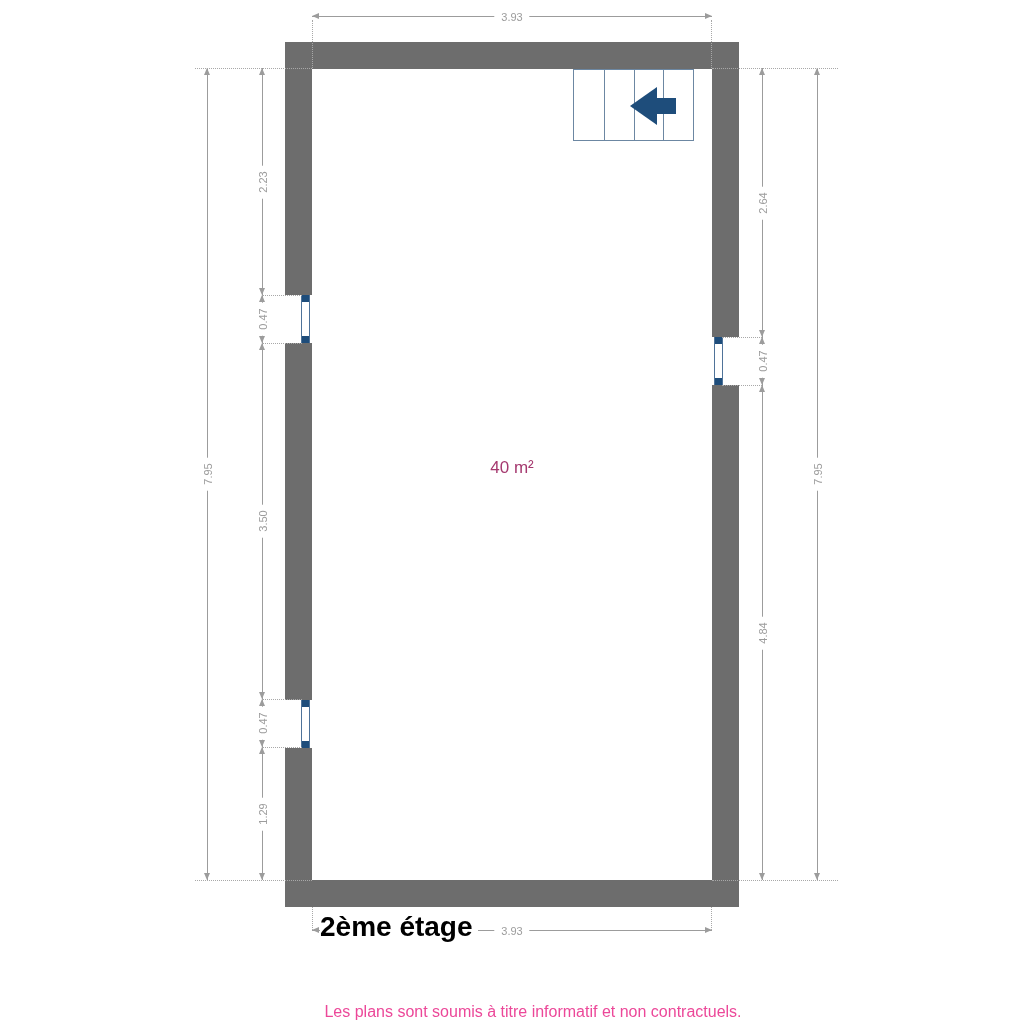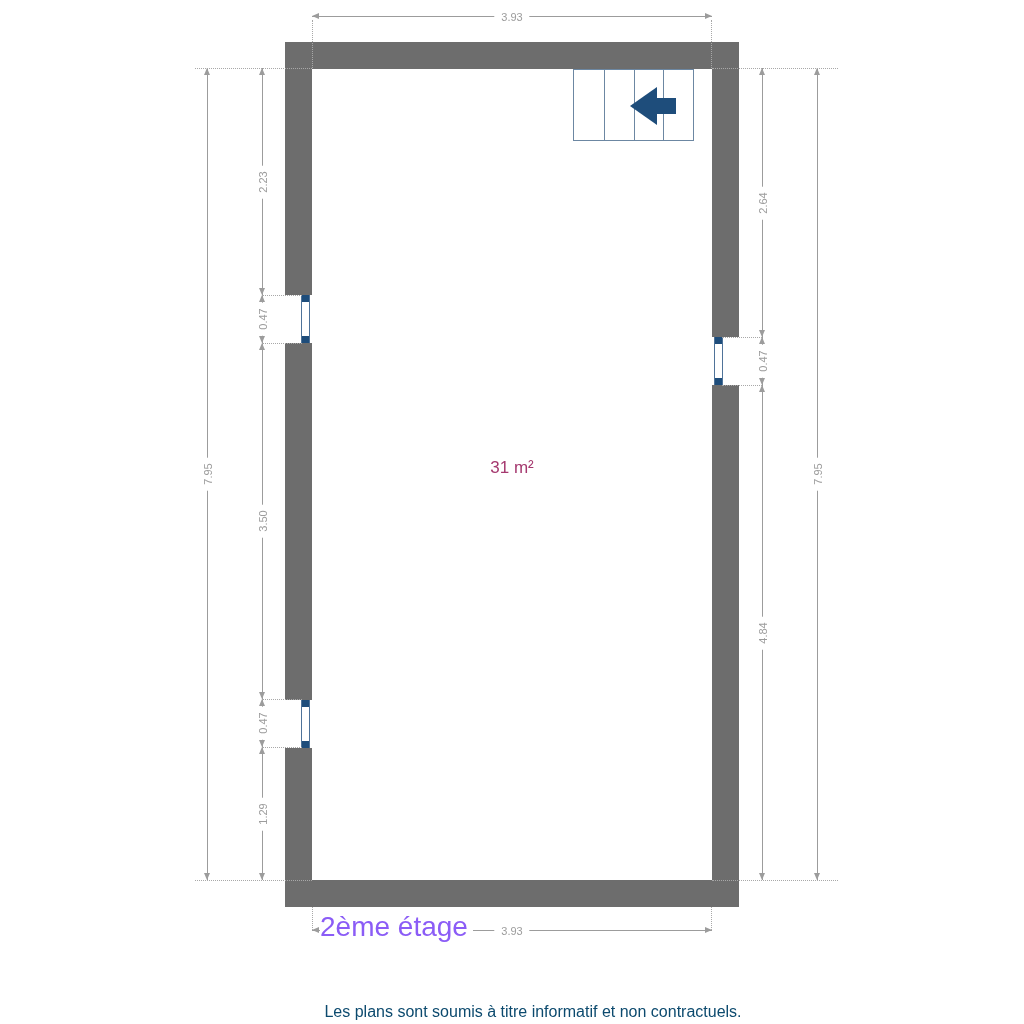--- a/index.html
+++ b/index.html
@@ -80,24 +80,24 @@
   .ext-wl1a{left:262px;top:295px;width:40px;}
   .ext-wl1b{left:262px;top:343px;width:40px;}
   .ext-wl2a{left:262px;top:699px;width:40px;}
   .ext-wl2b{left:262px;top:747px;width:40px;}
   .ext-wr1a{left:722px;top:337px;width:40px;}
   .ext-wr1b{left:722px;top:385px;width:40px;}
 
   
   .room-label{position:absolute;left:312px;top:457px;width:400px;text-align:center;
     color:#a5396f;font-size:17px;line-height:21px;z-index:8;}
-  .floor-title{position:absolute;left:320px;top:911px;font-size:28px;font-weight:normal;
-    color:#8b5cf6;background:#fff;padding:0 5px 0 0;z-index:9;letter-spacing:0;}
+  .floor-title{position:absolute;left:320px;top:911px;font-size:28px;font-weight:bold;
+    color:#000000;background:#fff;padding:0 5px 0 0;z-index:9;letter-spacing:0;}
   .disclaimer{position:absolute;left:533px;top:1003px;transform:translateX(-50%);
-    font-size:16px;color:#0c4a6e;white-space:nowrap;z-index:9;}
+    font-size:16px;color:#ec4899;white-space:nowrap;z-index:9;}
 </style>
 </head>
 <body>
 
 <div class="canvas">
 
   <div class="room-outline"></div>
   <div class="wall-gap gap-left-1"></div>
   <div class="wall-gap gap-left-2"></div>
   <div class="wall-gap gap-right-1"></div>
@@ -173,20 +173,20 @@
     <span class="dim-label">2.64</span>
   </div>
   <div class="vdim dim-r2">
     <span class="dim-label">0.47</span>
   </div>
   <div class="vdim dim-r3">
     <span class="dim-label">4.84</span>
   </div>
 
   <div class="room-label">
-    <div>31 m²</div>
+    <div>40 m²</div>
   </div>
 
   <div class="floor-title">2ème étage</div>
 
   <div class="disclaimer">Les plans sont soumis à titre informatif et non contractuels.</div>
 
 </div>
 
 </body></html>

